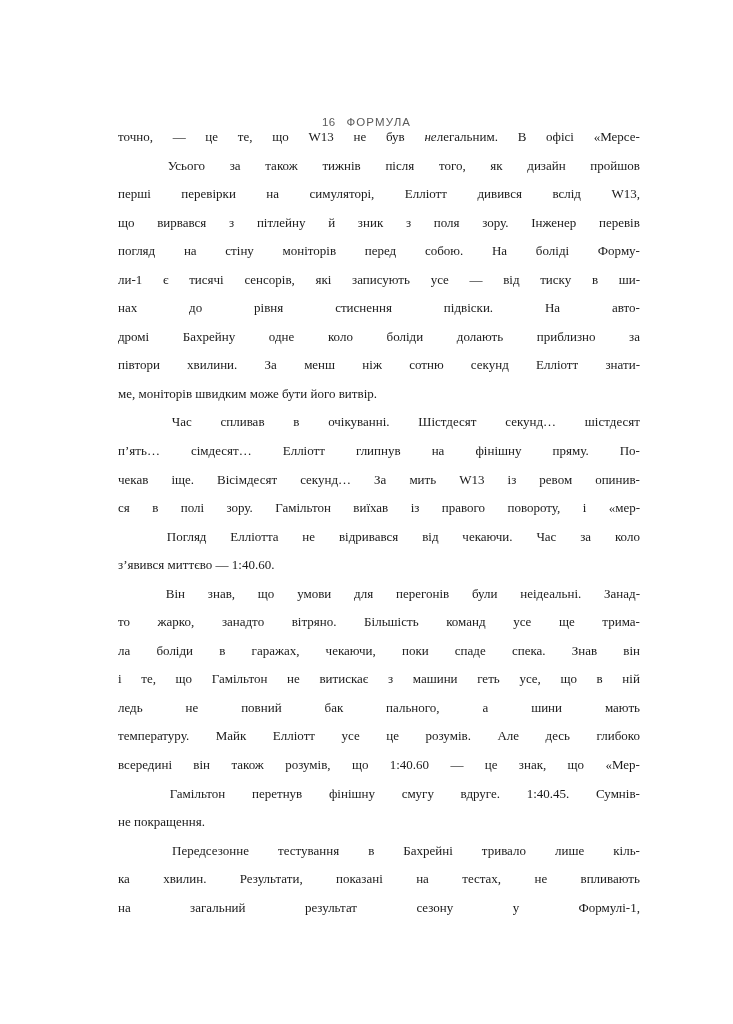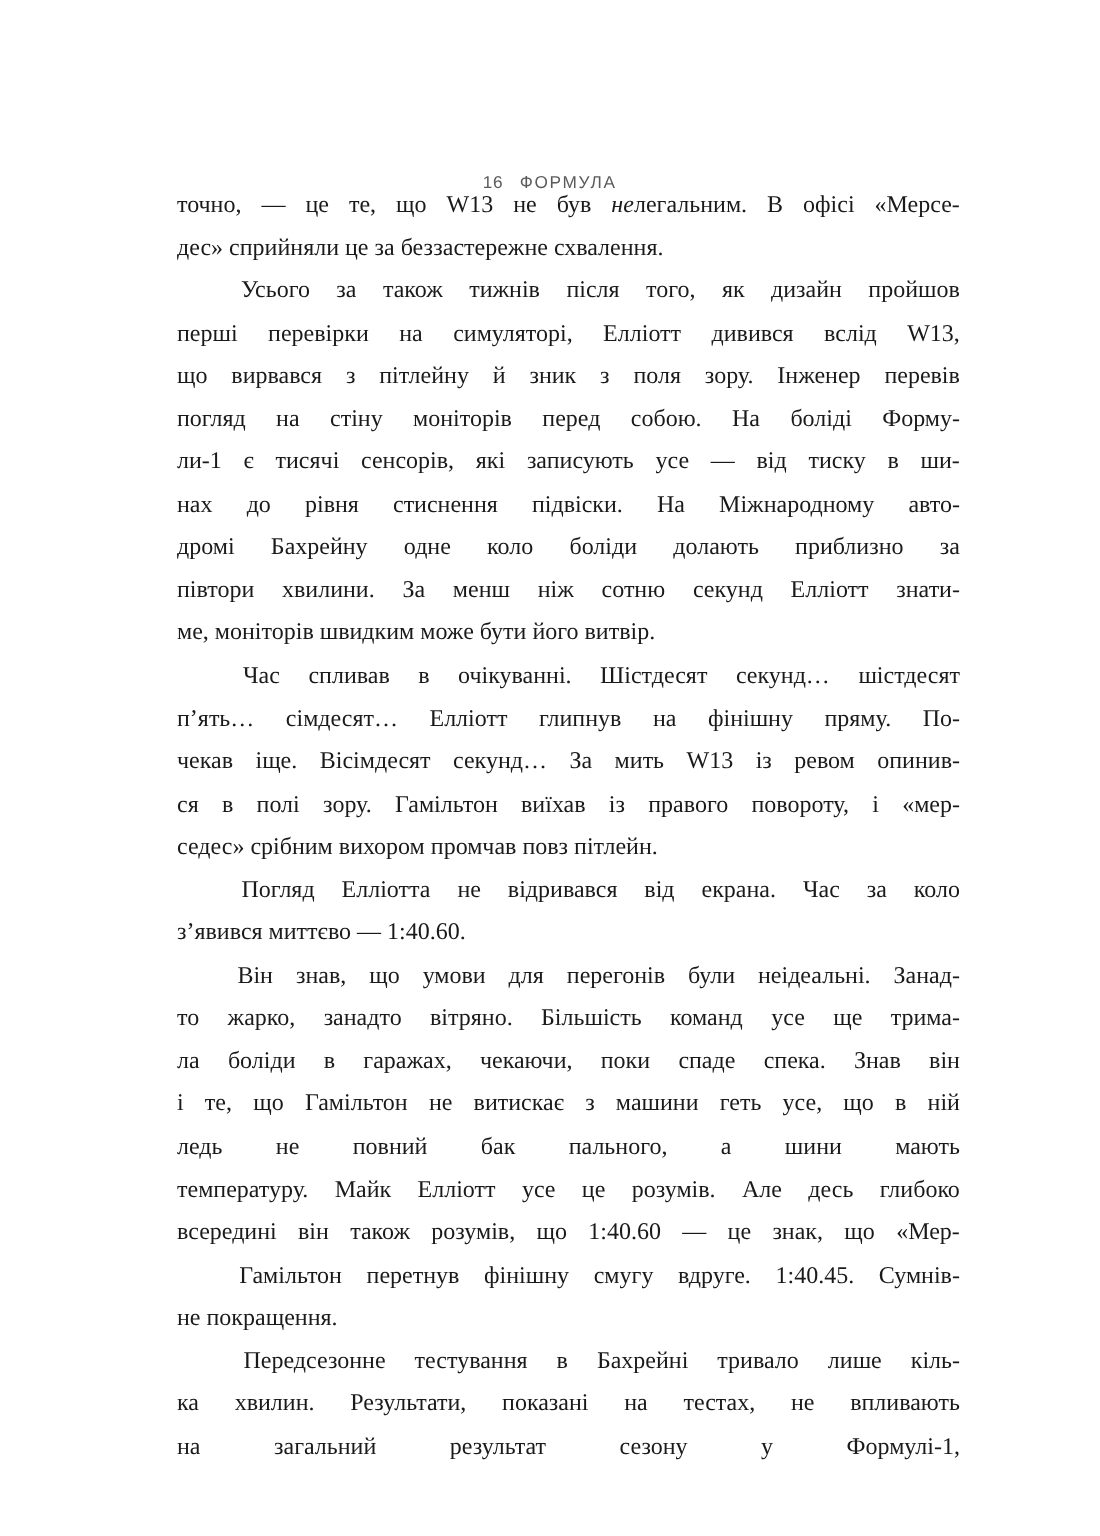--- a/index.html
+++ b/index.html
@@ -38,21 +38,21 @@
     letter-spacing: 1.1px;
   }
 
   
   .textblock {
     position: absolute;
     left: 118px;
     top: 123px;
     width: 522px;
     color: #1a1a1a;
-    font-size: 16px;
+    font-size: 13px;
     line-height: 28.55px;
   }
 
   .para {
     margin: 0;
     text-align: justify;
     text-justify: inter-word;
     
   }
 
@@ -102,21 +102,20 @@
           <span>те,</span>
           <span>що</span>
           <span>W13</span>
           <span>не</span>
           <span>був</span>
           <span><em class="it">не</em>легальним.</span>
           <span>В</span>
           <span>офісі</span>
           <span>«Мерсе-</span>
         </span>
-      <span class="ln flush">дес» сприйняли це за беззастережне схвалення.</span>
     </p>
 
     <p class="para">
       <span class="ln just">
           <span class="ind-sp"></span>
           <span>Усього</span>
           <span>за</span>
           <span>також</span>
           <span>тижнів</span>
           <span>після</span>
@@ -173,21 +172,20 @@
           <span>в</span>
           <span>ши-</span>
         </span>
       <span class="ln just">
           <span>нах</span>
           <span>до</span>
           <span>рівня</span>
           <span>стиснення</span>
           <span>підвіски.</span>
           <span>На</span>
-          <span>Міжнародному</span>
           <span>авто-</span>
         </span>
       <span class="ln just">
           <span>дромі</span>
           <span>Бахрейну</span>
           <span>одне</span>
           <span>коло</span>
           <span>боліди</span>
           <span>долають</span>
           <span>приблизно</span>
@@ -246,32 +244,31 @@
           <span>полі</span>
           <span>зору.</span>
           <span>Гамільтон</span>
           <span>виїхав</span>
           <span>із</span>
           <span>правого</span>
           <span>повороту,</span>
           <span>і</span>
           <span>«мер-</span>
         </span>
-      <span class="ln flush">седес» срібним вихором промчав повз пітлейн.</span>
     </p>
 
     <p class="para">
       <span class="ln just">
           <span class="ind-sp"></span>
           <span>Погляд</span>
           <span>Елліотта</span>
           <span>не</span>
           <span>відривався</span>
           <span>від</span>
-          <span>екрана.</span>
+          <span>чекаючи.</span>
           <span>Час</span>
           <span>за</span>
           <span>коло</span>
         </span>
       <span class="ln flush">з’явився миттєво — 1:40.60.</span>
     </p>
 
     <p class="para">
       <span class="ln just">
           <span class="ind-sp"></span>

